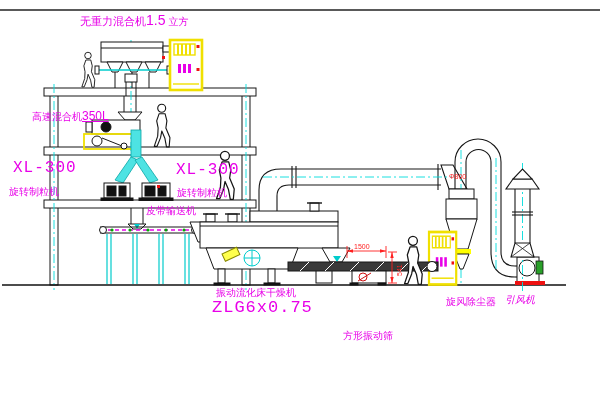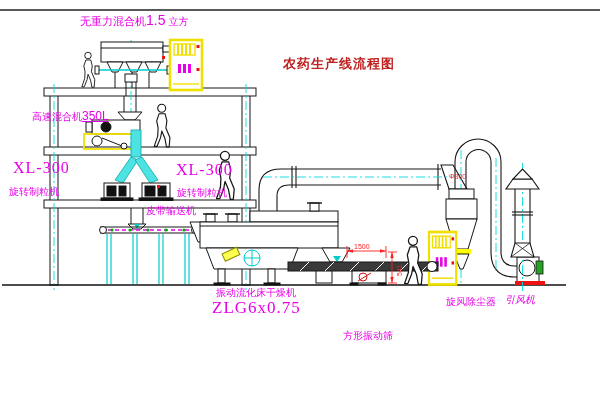--- a/index.html
+++ b/index.html
@@ -2,21 +2,21 @@
 <html><head>
 <meta charset="utf-8">
 <style>
   html,body{margin:0;padding:0;background:#ffffff;}
   .stage{position:relative;width:600px;height:403px;background:#ffffff;overflow:hidden;
          font-family:"Liberation Sans",sans-serif;}
   svg{position:absolute;left:0;top:0;}
   .lbl{position:absolute;line-height:1;white-space:nowrap;}
   .magenta{color:#e800e8;}
   .red{color:#ff2020;}
-  .mono{font-family:Liberation Serif, serif;}
+  .mono{font-family:Liberation Mono, monospace;}
   .title-row{position:absolute;left:283px;top:46px;display:flex;align-items:flex-start;color:#c63030;}
   .title-cn{font-size:13px;font-weight:bold;padding-top:9px;letter-spacing:1px;color:#c02020;}
   .title-cap{font-size:26px;font-weight:normal;letter-spacing:1px;color:#d03030;
              font-family:"DejaVu Sans Mono",monospace;}
   .s10{font-size:10px;} .s11{font-size:11px;} .s7{font-size:7px;}
   .model{font-size:16px;letter-spacing:1px;}
   .big-model{font-size:17px;letter-spacing:1px;text-align:center;}
   .rot{transform:rotate(-90deg);transform-origin:left top;}
   .mix-size{font-size:14px;} .mix-unit{font-size:10px;}
   .hs-size{font-size:12px;text-decoration:underline;}
@@ -270,21 +270,20 @@
 
   <g>
     <use href="#person" transform="translate(80,52) scale(0.84)"></use>
     <use href="#person" transform="translate(152,104) scale(1.02)"></use>
     <use href="#person" transform="translate(214,151) scale(1.15)"></use>
     <use href="#person" transform="translate(402,236) scale(1.15)"></use>
   </g>
 </svg>
 
 <div class="title-row">
-  <span class="title-cn">农药生产线流程图</span>
 </div>
 
 <div class="lbl magenta s11" style="left:80px;top:13px;">
   <span>无重力混合机</span><span class="mix-size">1.5</span> <span class="mix-unit">立方</span>
 </div>
 
 <div class="lbl magenta s10" style="left:32px;top:110px;">
   <span>高速混合机</span><span class="hs-size">350L</span>
 </div>
 

